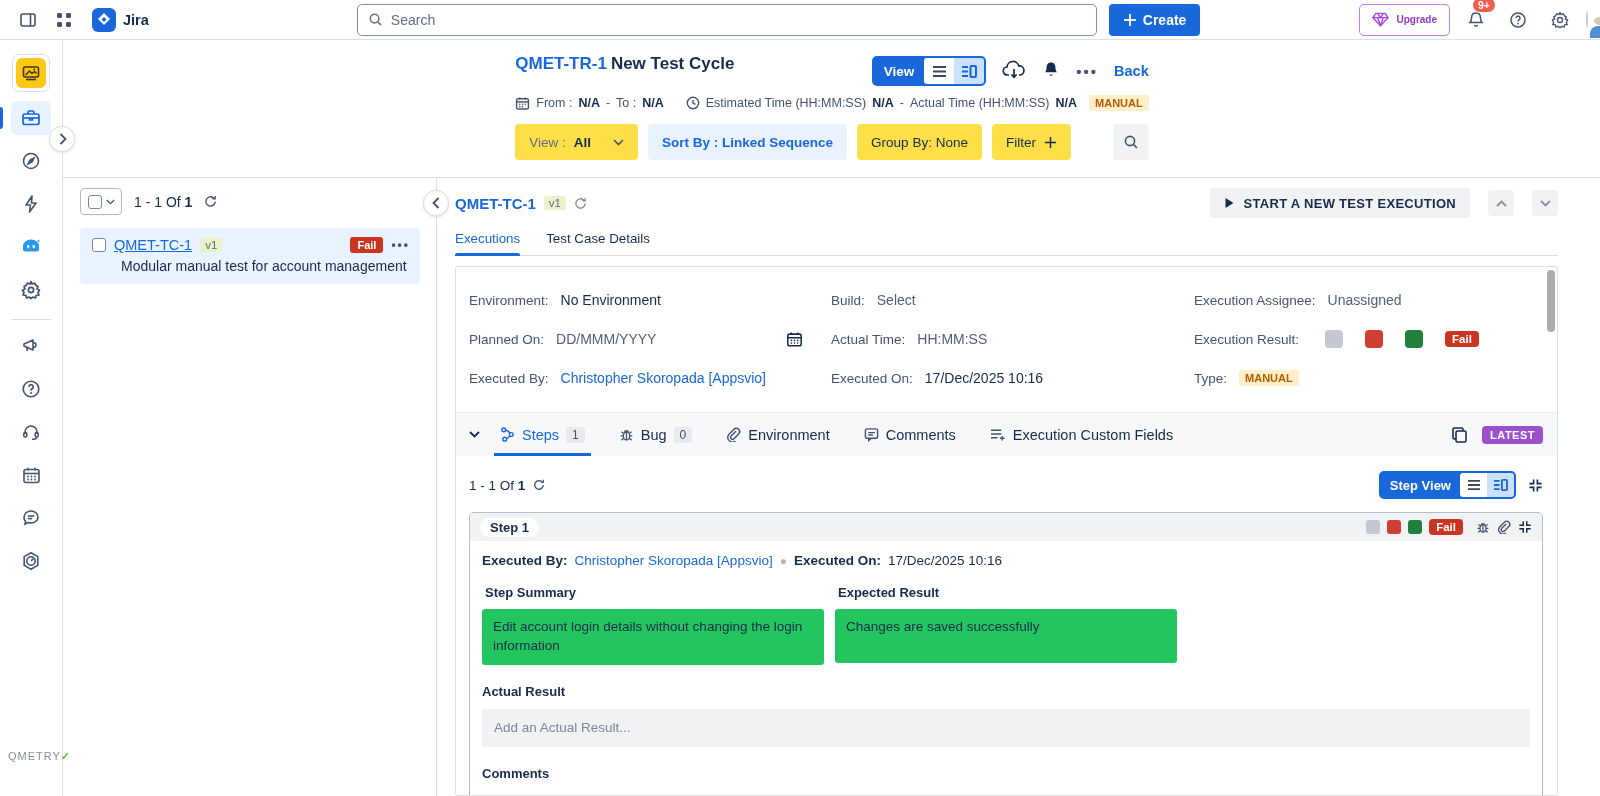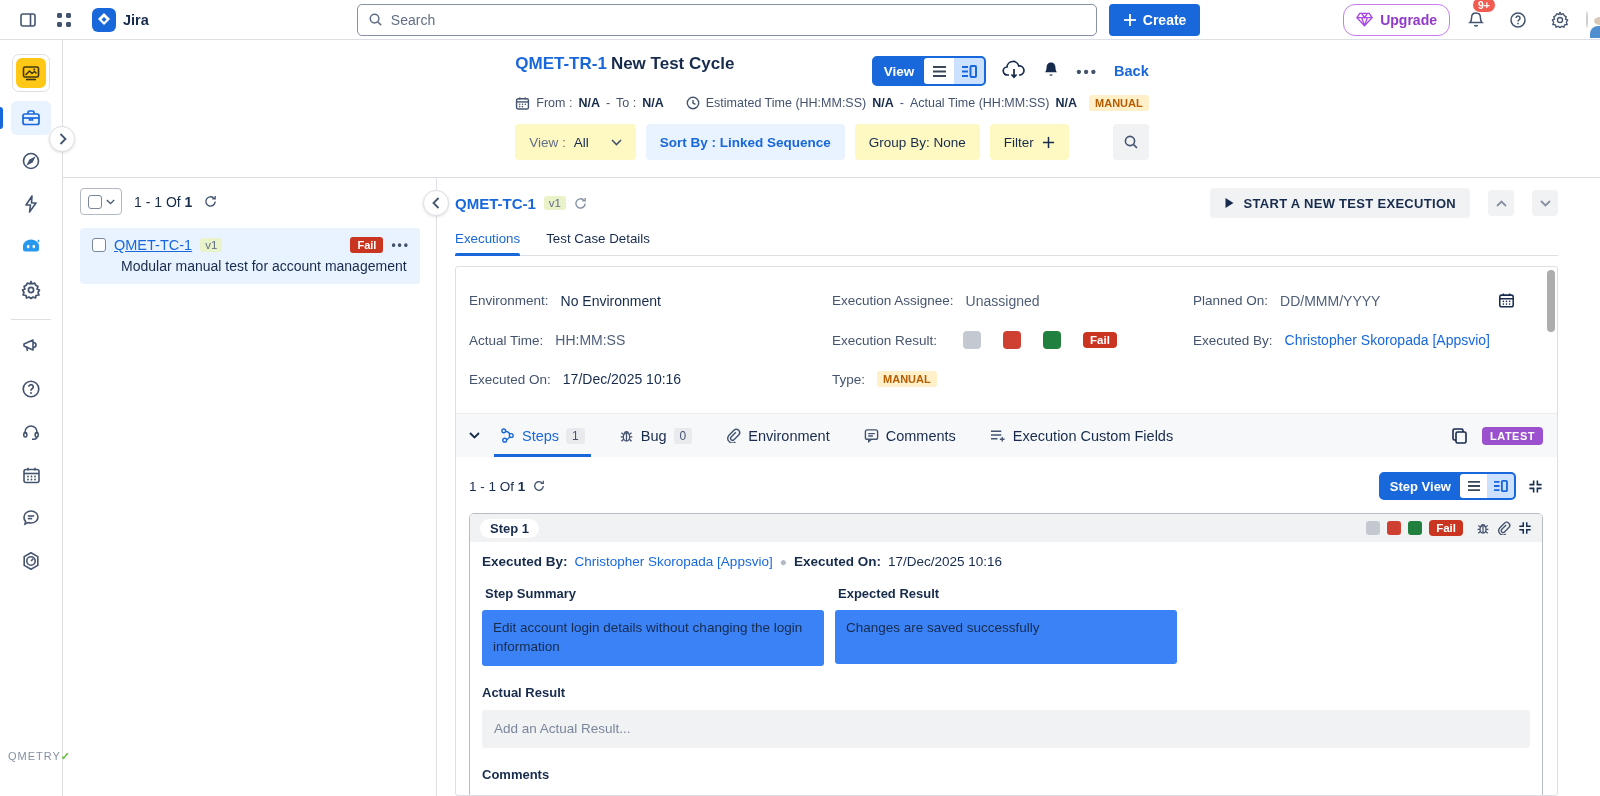--- a/index.html
+++ b/index.html
@@ -15,22 +15,22 @@
   .jira-home { display:flex; align-items:center; gap:7px; padding:4px 8px; border-radius:4px; }
   .jira-logo { width:24px; height:24px; border-radius:6px; background:#1868DB; display:flex; align-items:center; justify-content:center; }
   .jira-name { font-weight:700; font-size:14.5px; color:#172B4D; }
   .search-wrap { margin-left:196px; width:740px; height:32px; border:1px solid #8590A2; border-radius:5px;
     display:flex; align-items:center; padding:0 10px; gap:8px; background:#fff; }
   .search-wrap input { border:none; outline:none; flex:1; font-size:14px; color:#172B4D; font-family:inherit; background:transparent; }
   .search-wrap input::placeholder { color:#626F86; }
   .create-btn { margin-left:8px; height:32px; background:#1868DB; color:#fff; font-weight:600; font-size:14px;
     border-radius:4px; padding:0 14px; display:flex; align-items:center; gap:6px; }
   .tb-right { margin-left:auto; display:flex; align-items:center; gap:10px; }
-  .upgrade-btn { height:32px; border:1px solid #C77DF0; color:#9139C8; border-radius:12px; padding:0 12px;
-    display:flex; align-items:center; gap:7px; font-weight:700; font-size:14px; background:#fff; }
+  .upgrade-btn { height:32px; border:1px solid #C77DF0; color:#9139C8; border-radius:5px; padding:0 12px;
+    display:flex; align-items:center; gap:7px; font-weight:700; font-size:10px; background:#fff; }
   .bell-wrap { position:relative; }
   .notif-badge { position:absolute; top:-7px; left:12px; background:#F15B50; color:#fff; font-size:10.5px; font-weight:700;
     border-radius:8px; padding:1px 5px; border:1.5px solid #fff; }
   .avatar { width:26px; height:26px; border-radius:50%; background:radial-gradient(circle at 50% 35%, #9fb8d1 0 30%, #5a7ea6 31% 100%); border:1px solid #ccc; position:relative; overflow:hidden;}
   .avatar:after{content:"";position:absolute;left:7px;top:5px;width:12px;height:8px;border-radius:50%;background:#d8c9b8;}
   .avatar:before{content:"";position:absolute;left:3px;top:14px;width:20px;height:12px;border-radius:8px 8px 0 0;background:#4f8fd0;z-index:2;}
 
   
   .shell { display:flex; height:756px; position:relative; }
   .rail { width:63px; border-right:1px solid #DCDFE4; display:flex; flex-direction:column; align-items:center; padding-top:14px; position:relative; }
@@ -59,23 +59,23 @@
   .vg-seg.alt { background:#CCE0FF; color:#1868DB; }
   .back-link { color:#1868DB; font-weight:600; font-size:14.5px; }
   .dots { letter-spacing:2px; font-weight:700; color:#44546F; font-size:15px; }
 
   .meta-row { display:flex; align-items:center; gap:6px; margin-top:9px; font-size:12.5px; color:#44546F; }
   .meta-row b { color:#172B4D; }
   .badge-manual { background:#FFF0C9; color:#B65C02; font-weight:700; font-size:11px; padding:2px 6px; border-radius:3px; margin-left:6px; }
   .meta-gap { width:10px; }
 
   .filter-row { display:flex; align-items:center; margin-top:13px; gap:10px; padding-bottom:17px;}
-  .pill { height:36px; border-radius:4px; background:#fef9c3; display:flex; align-items:center; gap:8px; padding:0 14px; font-size:13.5px; color:#172B4D; }
+  .pill { height:36px; border-radius:4px; background:#fde047; display:flex; align-items:center; gap:8px; padding:0 14px; font-size:13.5px; color:#172B4D; }
   .pill .dim { color:#626F86; }
-  .pill b { font-weight:400; }
+  .pill b { font-weight:700; }
   .pill.blue { background:#E9F2FF; color:#1868DB; font-weight:600; }
   .filter-search { margin-left:auto; width:36px; height:36px; border-radius:4px; background:#F1F2F4; display:flex; align-items:center; justify-content:center; color:#44546F; }
 
   .split { flex:1; display:flex; border-top:1px solid #DCDFE4; min-height:0; position:relative;}
   
   .list-panel { width:374px; border-right:1px solid #DCDFE4; padding:10px 16px 0 17px; position:relative;}
   .count-row { display:flex; align-items:center; gap:12px; font-size:14px; color:#172B4D; }
   .chk-dd { width:42px; height:27px; border:1px solid #B3B9C4; border-radius:4px; display:flex; align-items:center; justify-content:center; gap:4px; background:#fff;}
   .checkbox { width:14px; height:14px; border:1.5px solid #7A869A; border-radius:3px; background:#fff; }
   .count-row b { font-weight:700; }
@@ -133,21 +133,21 @@
   .step-chip { background:#fff; border-radius:10px; padding:2px 10px; font-size:13px; font-weight:700; color:#172B4D; }
   .step-head-right { margin-left:auto; display:flex; align-items:center; gap:7px; color:#44546F;}
   .sq.sm { width:14px; height:14px; border-radius:3px; }
   .step-body { padding:12px 12px 0 12px; }
   .exec-line { display:flex; align-items:center; gap:7px; font-size:13.5px; }
   .exec-line .semib { font-weight:700; }
   .exec-line a { color:#1868DB; text-decoration:none; }
   .dot-sep { color:#B3B9C4; font-size:12px; }
   .step-cols { display:grid; grid-template-columns: 1fr 1fr 1fr; column-gap:11px; margin-top:17px; }
   .col-h { font-size:13px; font-weight:700; color:#172B4D; padding-left:3px;}
-  .col-cell { margin-top:9px; background:#3b82f6; border-radius:3px; min-height:54px; padding:9px 11px; font-size:13.5px; color:#172B4D; line-height:1.4; }
+  .col-cell { margin-top:9px; background:#22c55e; border-radius:3px; min-height:54px; padding:9px 11px; font-size:13.5px; color:#172B4D; line-height:1.4; }
   .actual-label { font-size:13px; font-weight:700; margin-top:19px; }
   .actual-input { margin-top:10px; width:100%; height:38px; background:#F1F2F4; border:none; border-radius:3px; padding:0 12px; font-size:13.5px; font-family:inherit; color:#172B4D;}
   .actual-input::placeholder { color:#7A869A; }
   .comments-label { font-size:13px; font-weight:700; margin-top:19px; padding-bottom:20px;}
 </style>
 </head>
 <body>
 
 <header class="topbar">
   <button class="tb-iconbtn">
@@ -550,20 +550,24 @@
         </div>
 
         <div class="exec-box">
           <div class="exec-scrollbar"></div>
 
           <div class="fields-grid">
             <div class="field">
               <span class="lbl">Environment:</span>
               <span class="val">No Environment</span>
             </div>
+            <div class="field">
+              <span class="lbl">Build:</span>
+              <span class="val ghost">Select</span>
+            </div>
             <div class="field" style="padding-left:1px">
               <span class="lbl">Execution Assignee:</span>
               <span class="val ghost">Unassigned</span>
             </div>
 
             <div class="field">
               <span class="lbl">Planned On:</span>
               <span class="val ghost">DD/MMM/YYYY</span>
               <button class="cal-btn">
                 <svg width="17" height="17" viewBox="0 0 19 19" fill="none" stroke="#172B4D" stroke-width="1.7">

